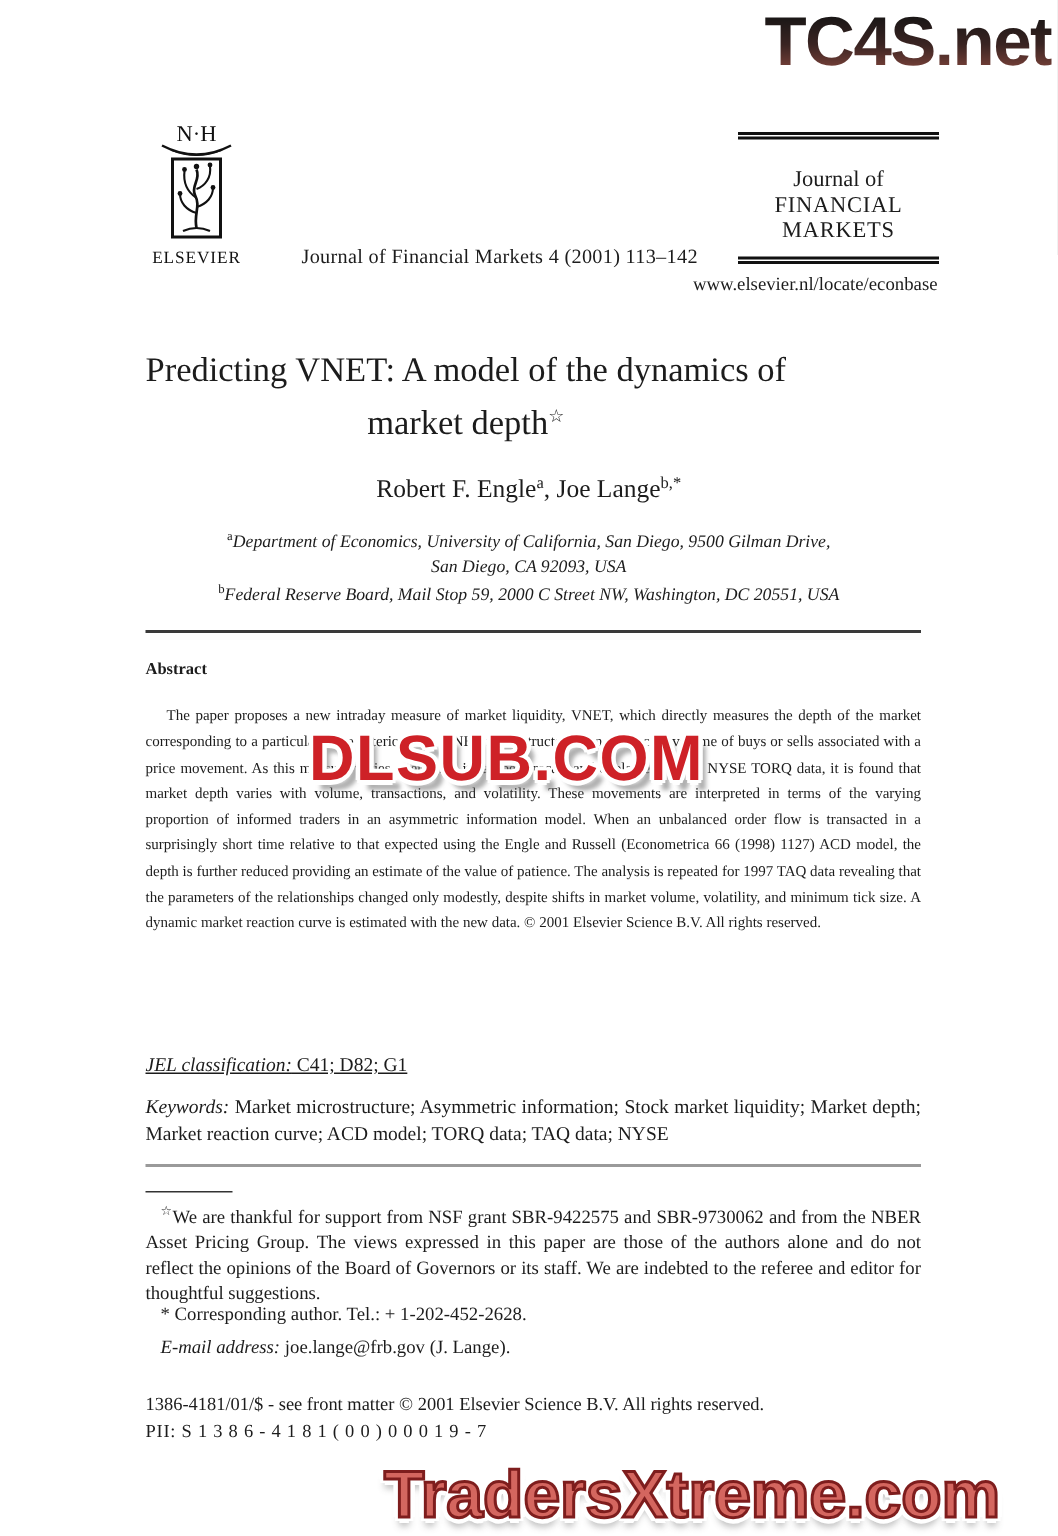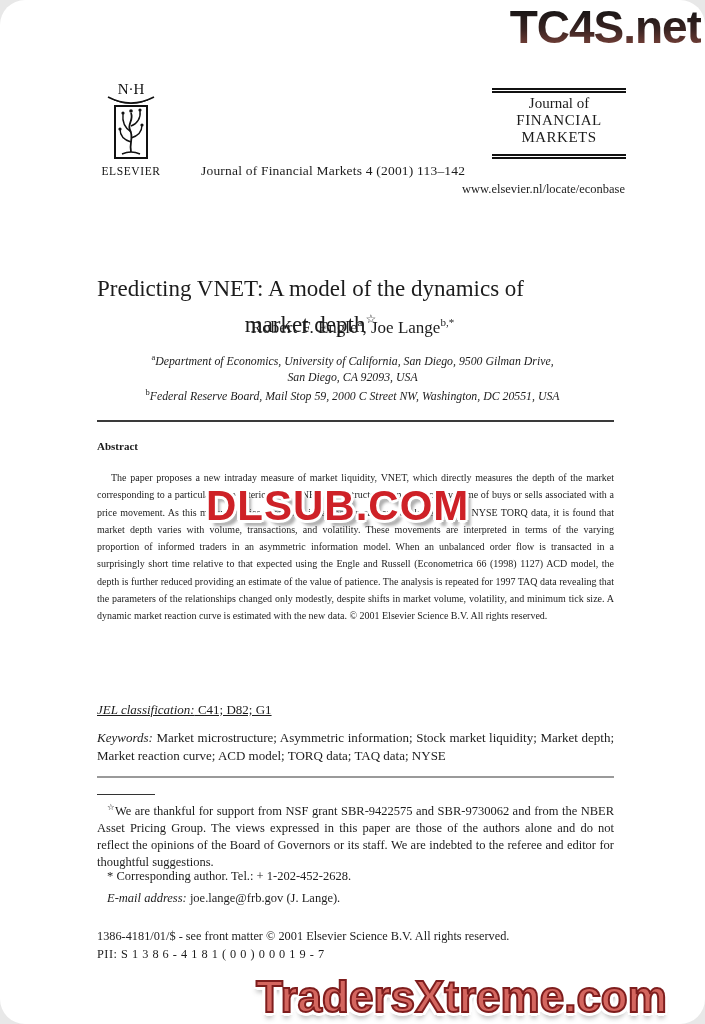--- a/index.html
+++ b/index.html
@@ -1,21 +1,20 @@
 <!DOCTYPE html>
 <html><head>
 <meta charset="utf-8">
 <style>
   html,body{margin:0;padding:0;background:#e8e8e8;}
   .page{
     position:relative; width:705px; height:1024px; margin:0 auto;
     background:#ffffff; overflow:hidden;
     font-family:"Liberation Serif","DejaVu Serif",serif;
     color:#1c1c1c;
-    border-radius:25px;
   }
   .abs{position:absolute;}
 
   
   .wm-top{
     top:0; right:4px;
     font-family:"Liberation Sans","DejaVu Sans",sans-serif;
     font-weight:bold; font-size:46px; letter-spacing:-1px;
     background:linear-gradient(#141414 15%, #3a2422 55%, #8a4a40 95%);
     -webkit-background-clip:text; background-clip:text;
@@ -43,28 +42,28 @@
       -4px 0 0 #fff, 4px 0 0 #fff, 0 -4px 0 #fff, 0 4px 0 #fff,
       0 6px 5px rgba(90,90,90,.45);
   }
 
   
   .logo{left:98px; top:80px;text-align:center;}
   .citation{left:201px; top:163px; font-size:13.5px; letter-spacing:.2px;}
   .jbox{
     left:492px; top:88px; width:134px;
     border-top:5px double #111; border-bottom:5px double #111;
-    text-align:center; padding:2px 0 8px 0;
+    text-align:center; padding:19px 0 8px 0;
   }
   .jbox .l1{font-size:15px;}
   .jbox .l2,.jbox .l3{font-size:15px; letter-spacing:.5px;}
   .website{right:80px; top:182px; font-size:12.5px;}
 
   
-  .title{left:0; width:621px; top:231px; text-align:center; font-size:23px; line-height:31px;margin-top:42px;}
+  .title{left:0; width:621px; top:231px; text-align:center; font-size:23px; line-height:31px;}
   .title sup{font-size:12px;}
   .authors{left:0; width:705px; top:316px; text-align:center; font-size:17px;}
   .authors sup{font-size:11px;}
   .affils{left:0; width:705px; top:350px; text-align:center; font-style:italic;
           font-size:11.8px; line-height:15.6px;}
   .affils sup{font-size:8.5px; font-style:normal;}
 
   .rule-main{left:97px; top:420px; width:517px; height:2px; background:#3a3a3a;}
 
   

